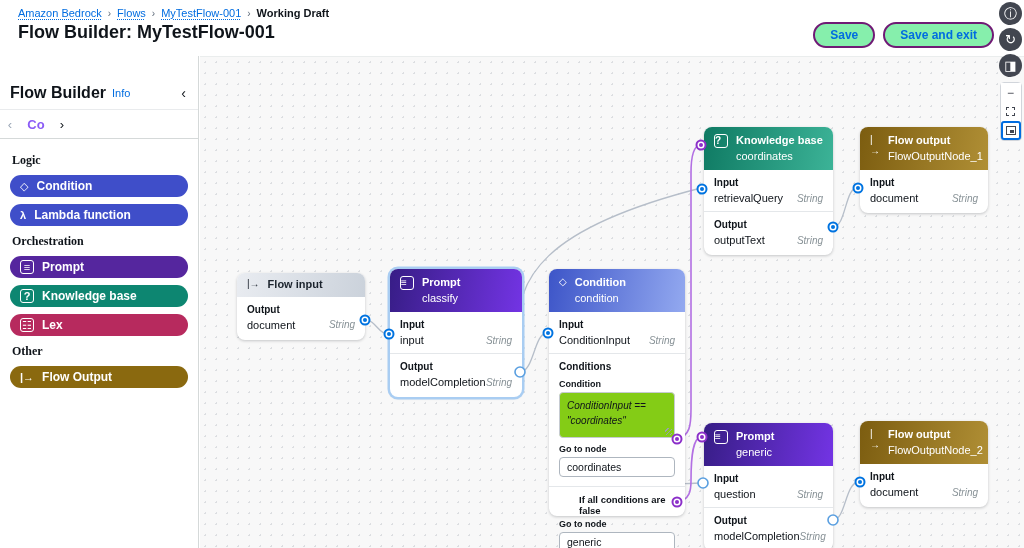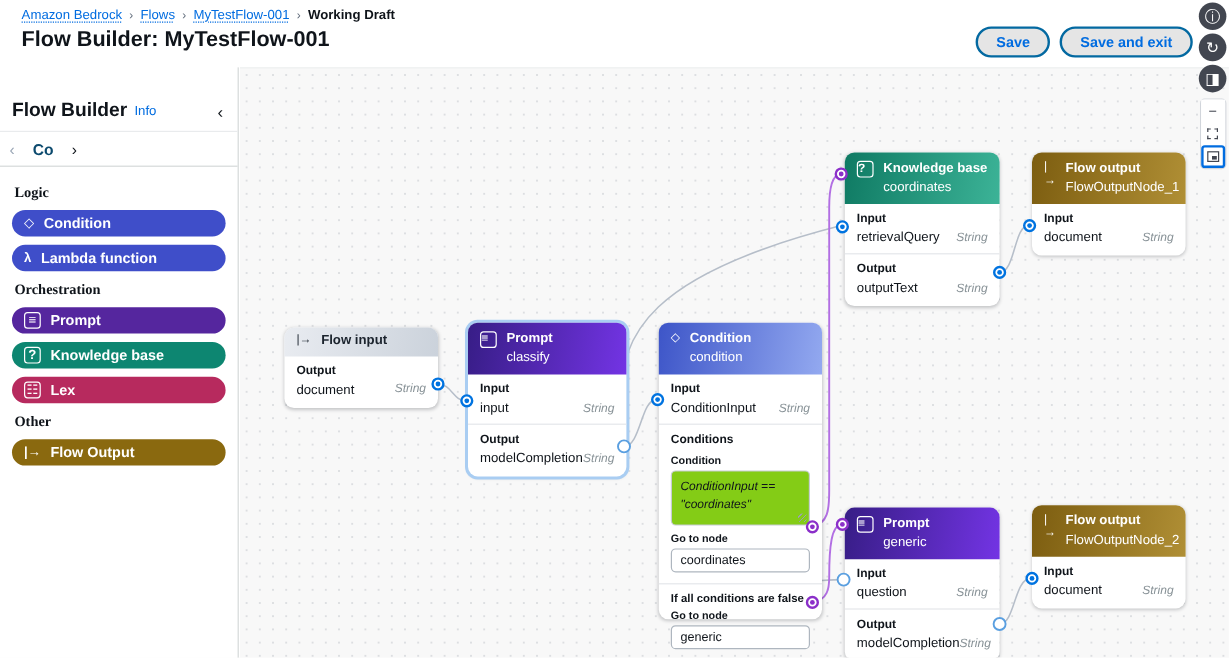--- a/index.html
+++ b/index.html
@@ -8,21 +8,21 @@
   #app { position:relative; width:1024px; height:428px;border-radius:28px; }
 
   
   #topbar { position:absolute; left:0; top:0; width:1024px; height:56px; background:#fff; z-index:5; }
   .crumbs { position:absolute; left:18px; top:7px; font-size:11px; display:flex; gap:6px; align-items:center; }
   .crumb-link { color:#006ce0; text-decoration:underline; text-decoration-style:dotted; text-underline-offset:2px; cursor:pointer; }
   .crumb-sep { color:#5f6b7a; font-size:10px; }
   .crumb-current { color:#0f141a; font-weight:bold; }
   .page-title { position:absolute; left:18px; top:22px; font-size:18px; font-weight:bold; }
   .save-row { position:absolute; right:30px; top:22px; display:flex; gap:8px; }
-  .btn { border:2px solid #0369a1; color:#006ce0; background:#e5e5e5; border-radius:15px; height:26px;
+  .btn { border:2px solid #701a75; color:#006ce0; background:#86efac; border-radius:15px; height:26px;
          padding:0 15px; font-size:12px; font-weight:bold; font-family:inherit; cursor:pointer; white-space:nowrap; }
 
   
   #right-rail { position:absolute; right:2px; top:2px; z-index:9; display:flex; flex-direction:column; align-items:center; gap:3px; }
   .rail-circle { width:23px; height:23px; border-radius:50%; background:#424650; color:#fff; display:flex;
                  align-items:center; justify-content:center; font-size:13px; cursor:pointer; }
   .rail-tools { margin-top:2px; background:#fff; border:1px solid #d1d5db; border-radius:4px; display:flex;
                 flex-direction:column; align-items:center; width:22px; }
   .tool-btn { width:20px; height:19px; display:flex; align-items:center; justify-content:center; font-size:12px;
               color:#424650; cursor:pointer; background:#fff; border:none; }
@@ -36,21 +36,21 @@
              border-right:1px solid #d5d9d9; z-index:4; }
   .sb-head { height:34px; display:flex; align-items:center; padding:0 12px 0 10px; border-bottom:1px solid #e9ebed;margin-top:20px; }
   .sb-title { font-size:16px; font-weight:bold; }
   .sb-info { font-size:11px; color:#006ce0; margin-left:6px; cursor:pointer; }
   .sb-collapse { margin-left:auto; font-size:14px; color:#0f141a; cursor:pointer; }
   .sb-tabs { height:29px; display:flex; align-items:stretch; border-bottom:1px solid #d5d9d9; }
   .tab-arrow { width:20px; display:flex; align-items:center; justify-content:center; font-size:13px; color:#9ba7b6; cursor:pointer; }
   .tab-arrow.dark { color:#0f141a; }
   .tab-nodes { flex:1; display:flex; align-items:center; justify-content:center; color:#006ce0; font-weight:bold;
                font-size:13px; border-bottom:3px solid #006ce0; border-right:1px solid #e9ebed; cursor:pointer; }
-  .tab-config { width:32px; display:flex; align-items:center; justify-content:center; color:#0c4a6e; font-weight:bold;
+  .tab-config { width:32px; display:flex; align-items:center; justify-content:center; color:#8b5cf6; font-weight:bold;
                 font-size:13px; overflow:hidden; cursor:pointer; }
   .sb-body { padding:6px 10px; }
   .sec-label { font-size:12px; font-weight:bold; margin:8px 0 7px 2px;font-family:Liberation Serif, serif; }
   .pill { height:22px; border-radius:14px; display:flex; align-items:center; gap:8px; padding:0 10px;
           color:#fff; font-size:12px; font-weight:bold; margin-bottom:7px; cursor:pointer; }
   .pill .icn { font-size:11px; line-height:1; display:flex; align-items:center; justify-content:center; }
   .icn-boxed { width:14px; height:14px; border:1.3px solid #fff; border-radius:3px; font-size:8px; font-weight:bold; }
 
   
   #canvas { position:absolute; left:200px; top:56px; width:824px; height:492px; background:#f8f8f8;
@@ -228,21 +228,21 @@
         <span class="ntype">String</span>
       </div>
       <div class="ndiv"></div>
       <div class="nlabel">Conditions</div>
       <div class="xs-label">Condition</div>
       <div class="cond-box">ConditionInput ==
 "coordinates"</div>
       <div class="xs-label">Go to node</div>
       <div class="goto-box">coordinates</div>
       <div class="ndiv" style="margin-top:9px;"></div>
-      <div class="nlabel" style="font-size:9.5px;">If all conditions are false</div>
+      <div class="nlabel" style="font-size:9.5px;margin-left:20px;">If all conditions are false</div>
       <div class="xs-label" style="padding-top:2px;">Go to node</div>
       <div class="goto-box">generic</div>
     </div>
 
     <div class="node" style="left:504px;top:70px;width:129px;">
       <div class="node-head grad-kb">
         <span class="icn icn-boxed">?</span>
         <span>
           <span class="nh-title" style="display:block;">Knowledge base</span>
           <span class="nh-sub" style="display:block;">coordinates</span>

